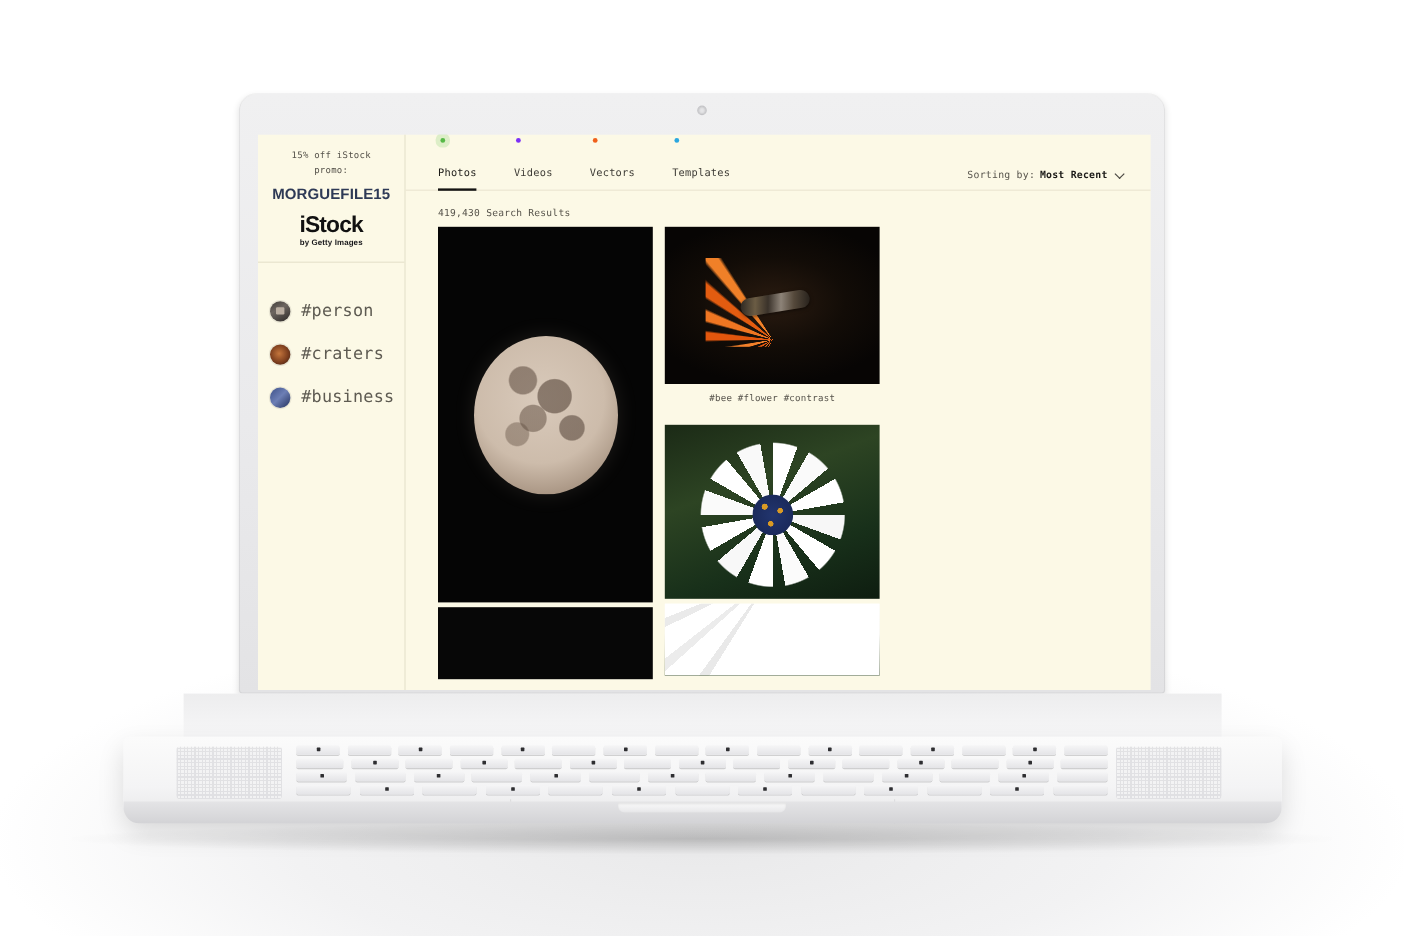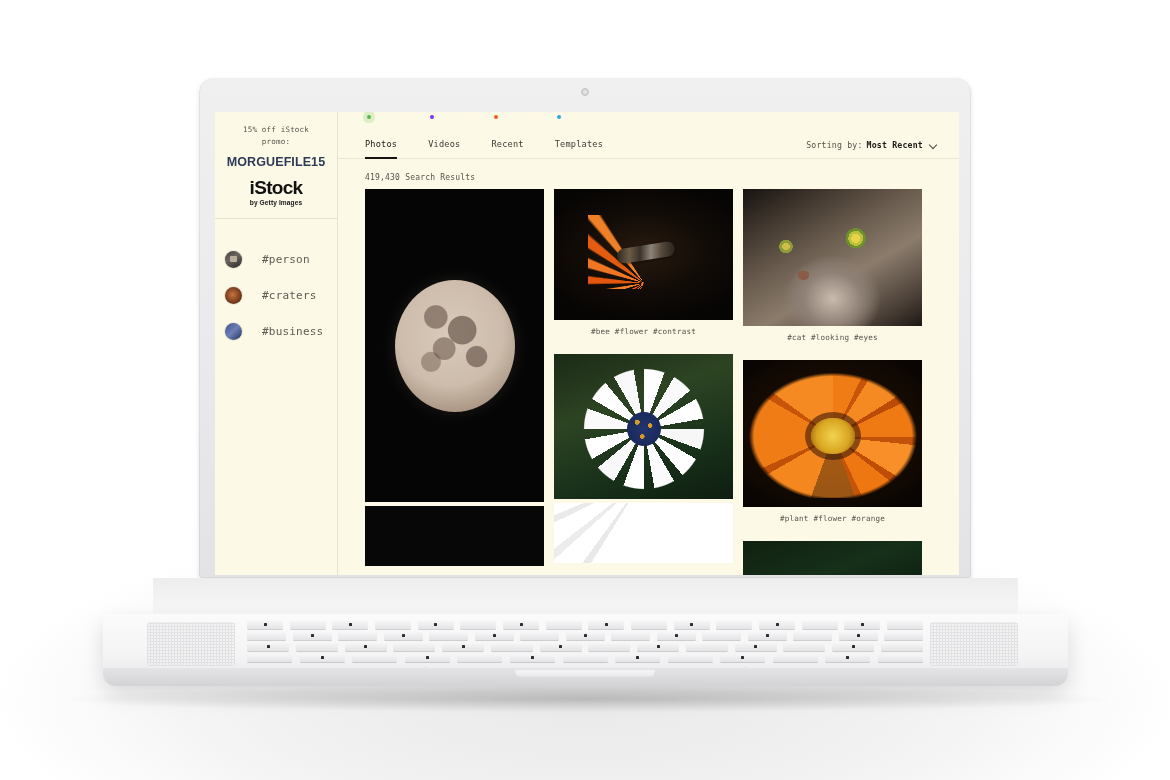--- a/index.html
+++ b/index.html
@@ -112,21 +112,21 @@
     width: 17px; height: 17px; border-radius: 50%; flex: 0 0 17px;
     box-shadow: 0 0 0 1px rgba(0,0,0,.08); overflow: hidden;
   }
   .thumb.person  { background: linear-gradient(150deg,#3e3a37 0%,#6d6660 40%,#2b2826 100%); }
   .thumb.person::after { content:""; display:block; width:7px; height:6px; margin:5px auto 0; background:#b9ada0; border-radius:1px; }
   .thumb.holiday { background: radial-gradient(circle at 45% 45%, #c4753c 0%, #7e3f1e 55%, #2c1710 100%); }
   .thumb.nature  { background: linear-gradient(160deg,#8e9aa2 0%,#5b6a72 45%,#3b4a52 100%); }
   .thumb.sunset  { background: linear-gradient(180deg,#f5d06a 0%,#e08a32 42%,#1d1408 100%); }
   .thumb.business{ background: linear-gradient(135deg,#3b4f88 0%,#6d7fb5 48%,#22305c 100%); }
   .thumb.wallpaper{ background: linear-gradient(180deg,#b9c6d2 0%,#7d93a6 52%,#45586a 100%); }
-  .tag-label { font-size: 11px; color: #5e5b52; margin-left: 20px; letter-spacing: .2px; }
+  .tag-label { font-size: 14px; color: #5e5b52; margin-left: 9px; letter-spacing: .2px; }
 
   .main { flex: 1; display: flex; flex-direction: column; min-width: 0; }
   .topbar {
     height: 47px; display: flex; align-items: flex-end; padding: 0 22px 0 27px;
     border-bottom: 1px solid #edе8d4; border-bottom: 1px solid #ece7d3; position: relative;
   }
   .tabs { display: flex; align-items: flex-end; gap: 0; }
   .tab { position: relative; padding: 0 0 7px; margin-right: 31px; cursor: pointer; }
   .tab-dot {
     position: absolute; top: -17px; left: 2px; width: 4px; height: 4px; border-radius: 50%;
@@ -299,21 +299,21 @@
               <span class="tab-label">Photos</span>
               <span class="tab-underline"></span>
             </div>
             <div class="tab">
               <span class="tab-dot" style="background:#7b2ff7"></span>
               <span class="tab-label">Videos</span>
               
             </div>
             <div class="tab">
               <span class="tab-dot" style="background:#f0601a"></span>
-              <span class="tab-label">Recent</span>
+              <span class="tab-label">Vectors</span>
               
             </div>
             <div class="tab">
               <span class="tab-dot" style="background:#2aa7e0"></span>
               <span class="tab-label">Templates</span>
               
             </div>
           </div>
 
           <div class="sorting">
@@ -348,38 +348,20 @@
               <div class="ph daisy" style="height:145px">
                 <span class="daisy-flower"></span>
                 <span class="daisy-core"></span>
               </div>
             </div>
             <div class="card">
               <div class="ph daisy-bottom" style="height:60px"></div>
             </div>
           </div>
 
-          <div class="col">
-            <div class="card">
-              <div class="ph cat" style="height:137px">
-                <span class="cat-nose"></span>
-              </div>
-              <div class="cap">#cat #looking #eyes</div>
-            </div>
-            <div class="card">
-              <div class="ph orange-fl" style="height:147px">
-                <span class="orange-petals"></span>
-                <span class="orange-core"></span>
-              </div>
-              <div class="cap">#plant #flower #orange</div>
-            </div>
-            <div class="card">
-              <div class="ph dark-green" style="height:60px"></div>
-            </div>
-          </div>
 
         </div>
       </section>
     </div>
   </div>
 
   <div class="base-hinge"></div>
   <div class="base"></div>
   <div class="grille left"></div>
   <div class="grille right"></div>

